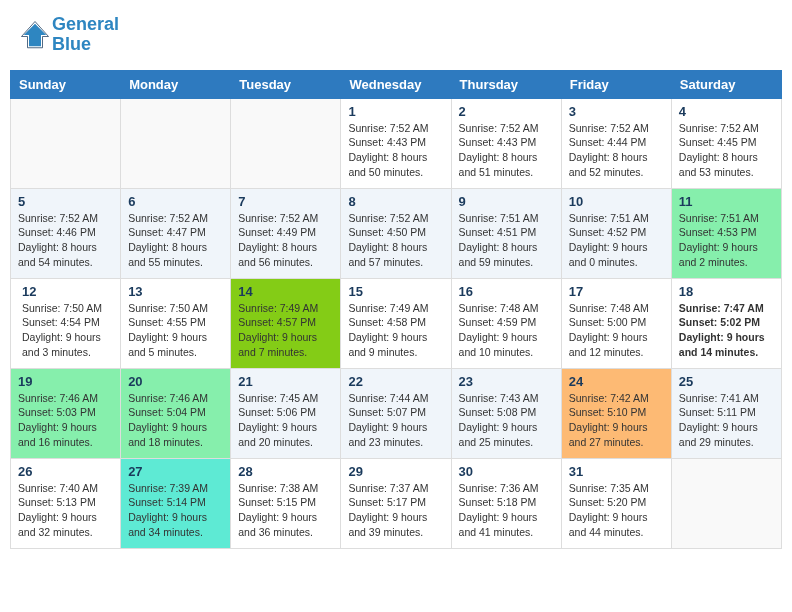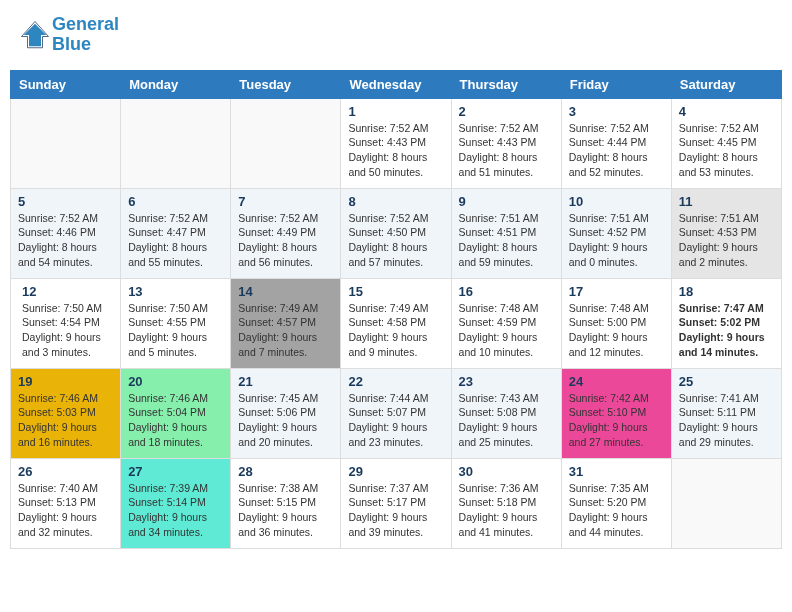--- a/index.html
+++ b/index.html
@@ -198,21 +198,21 @@
 Daylight: 8 hours
 and 59 minutes.</div>
         </td>
         <td style="background: rgb(240, 245, 250);">
           <span class="day-number">10</span>
           <div class="day-info" style="white-space: pre-line;">Sunrise: 7:51 AM
 Sunset: 4:52 PM
 Daylight: 9 hours
 and 0 minutes.</div>
         </td>
-        <td style="background: #e5e5e5; margin-top: 27px;">
+        <td style="background: #86efac; margin-top: 27px;">
           <span class="day-number">11</span>
           <div class="day-info" style="white-space: pre-line;">Sunrise: 7:51 AM
 Sunset: 4:53 PM
 Daylight: 9 hours
 and 2 minutes.</div>
         </td>
       </tr>
       <tr>
         <td style="background: rgb(255, 255, 255); padding-left: 11px;">
           <span class="day-number">12</span>
@@ -221,21 +221,21 @@
 Daylight: 9 hours
 and 3 minutes.</div>
         </td>
         <td style="background: rgb(255, 255, 255);">
           <span class="day-number">13</span>
           <div class="day-info" style="white-space: pre-line;">Sunrise: 7:50 AM
 Sunset: 4:55 PM
 Daylight: 9 hours
 and 5 minutes.</div>
         </td>
-        <td style="background: #a3a3a3; margin-left: 16px;">
+        <td style="background: #84cc16; margin-left: 16px;">
           <span class="day-number">14</span>
           <div class="day-info" style="white-space: pre-line;">Sunrise: 7:49 AM
 Sunset: 4:57 PM
 Daylight: 9 hours
 and 7 minutes.</div>
         </td>
         <td style="background: rgb(255, 255, 255);">
           <span class="day-number">15</span>
           <div class="day-info" style="white-space: pre-line;">Sunrise: 7:49 AM
 Sunset: 4:58 PM
@@ -258,21 +258,21 @@
         </td>
         <td style="background: rgb(255, 255, 255);">
           <span class="day-number">18</span>
           <div class="day-info" style="white-space: pre-line; font-weight: bold;">Sunrise: 7:47 AM
 Sunset: 5:02 PM
 Daylight: 9 hours
 and 14 minutes.</div>
         </td>
       </tr>
       <tr>
-        <td style="background: #eab308;">
+        <td style="background: #86efac;">
           <span class="day-number">19</span>
           <div class="day-info" style="white-space: pre-line;">Sunrise: 7:46 AM
 Sunset: 5:03 PM
 Daylight: 9 hours
 and 16 minutes.</div>
         </td>
         <td style="background: #86efac;">
           <span class="day-number">20</span>
           <div class="day-info" style="white-space: pre-line;">Sunrise: 7:46 AM
 Sunset: 5:04 PM
@@ -293,21 +293,21 @@
 Daylight: 9 hours
 and 23 minutes.</div>
         </td>
         <td style="background: rgb(240, 245, 250);">
           <span class="day-number">23</span>
           <div class="day-info" style="white-space: pre-line;">Sunrise: 7:43 AM
 Sunset: 5:08 PM
 Daylight: 9 hours
 and 25 minutes.</div>
         </td>
-        <td style="background: #ec4899;">
+        <td style="background: #fdba74;">
           <span class="day-number">24</span>
           <div class="day-info" style="white-space: pre-line;">Sunrise: 7:42 AM
 Sunset: 5:10 PM
 Daylight: 9 hours
 and 27 minutes.</div>
         </td>
         <td style="background: rgb(240, 245, 250);">
           <span class="day-number">25</span>
           <div class="day-info" style="white-space: pre-line;">Sunrise: 7:41 AM
 Sunset: 5:11 PM

